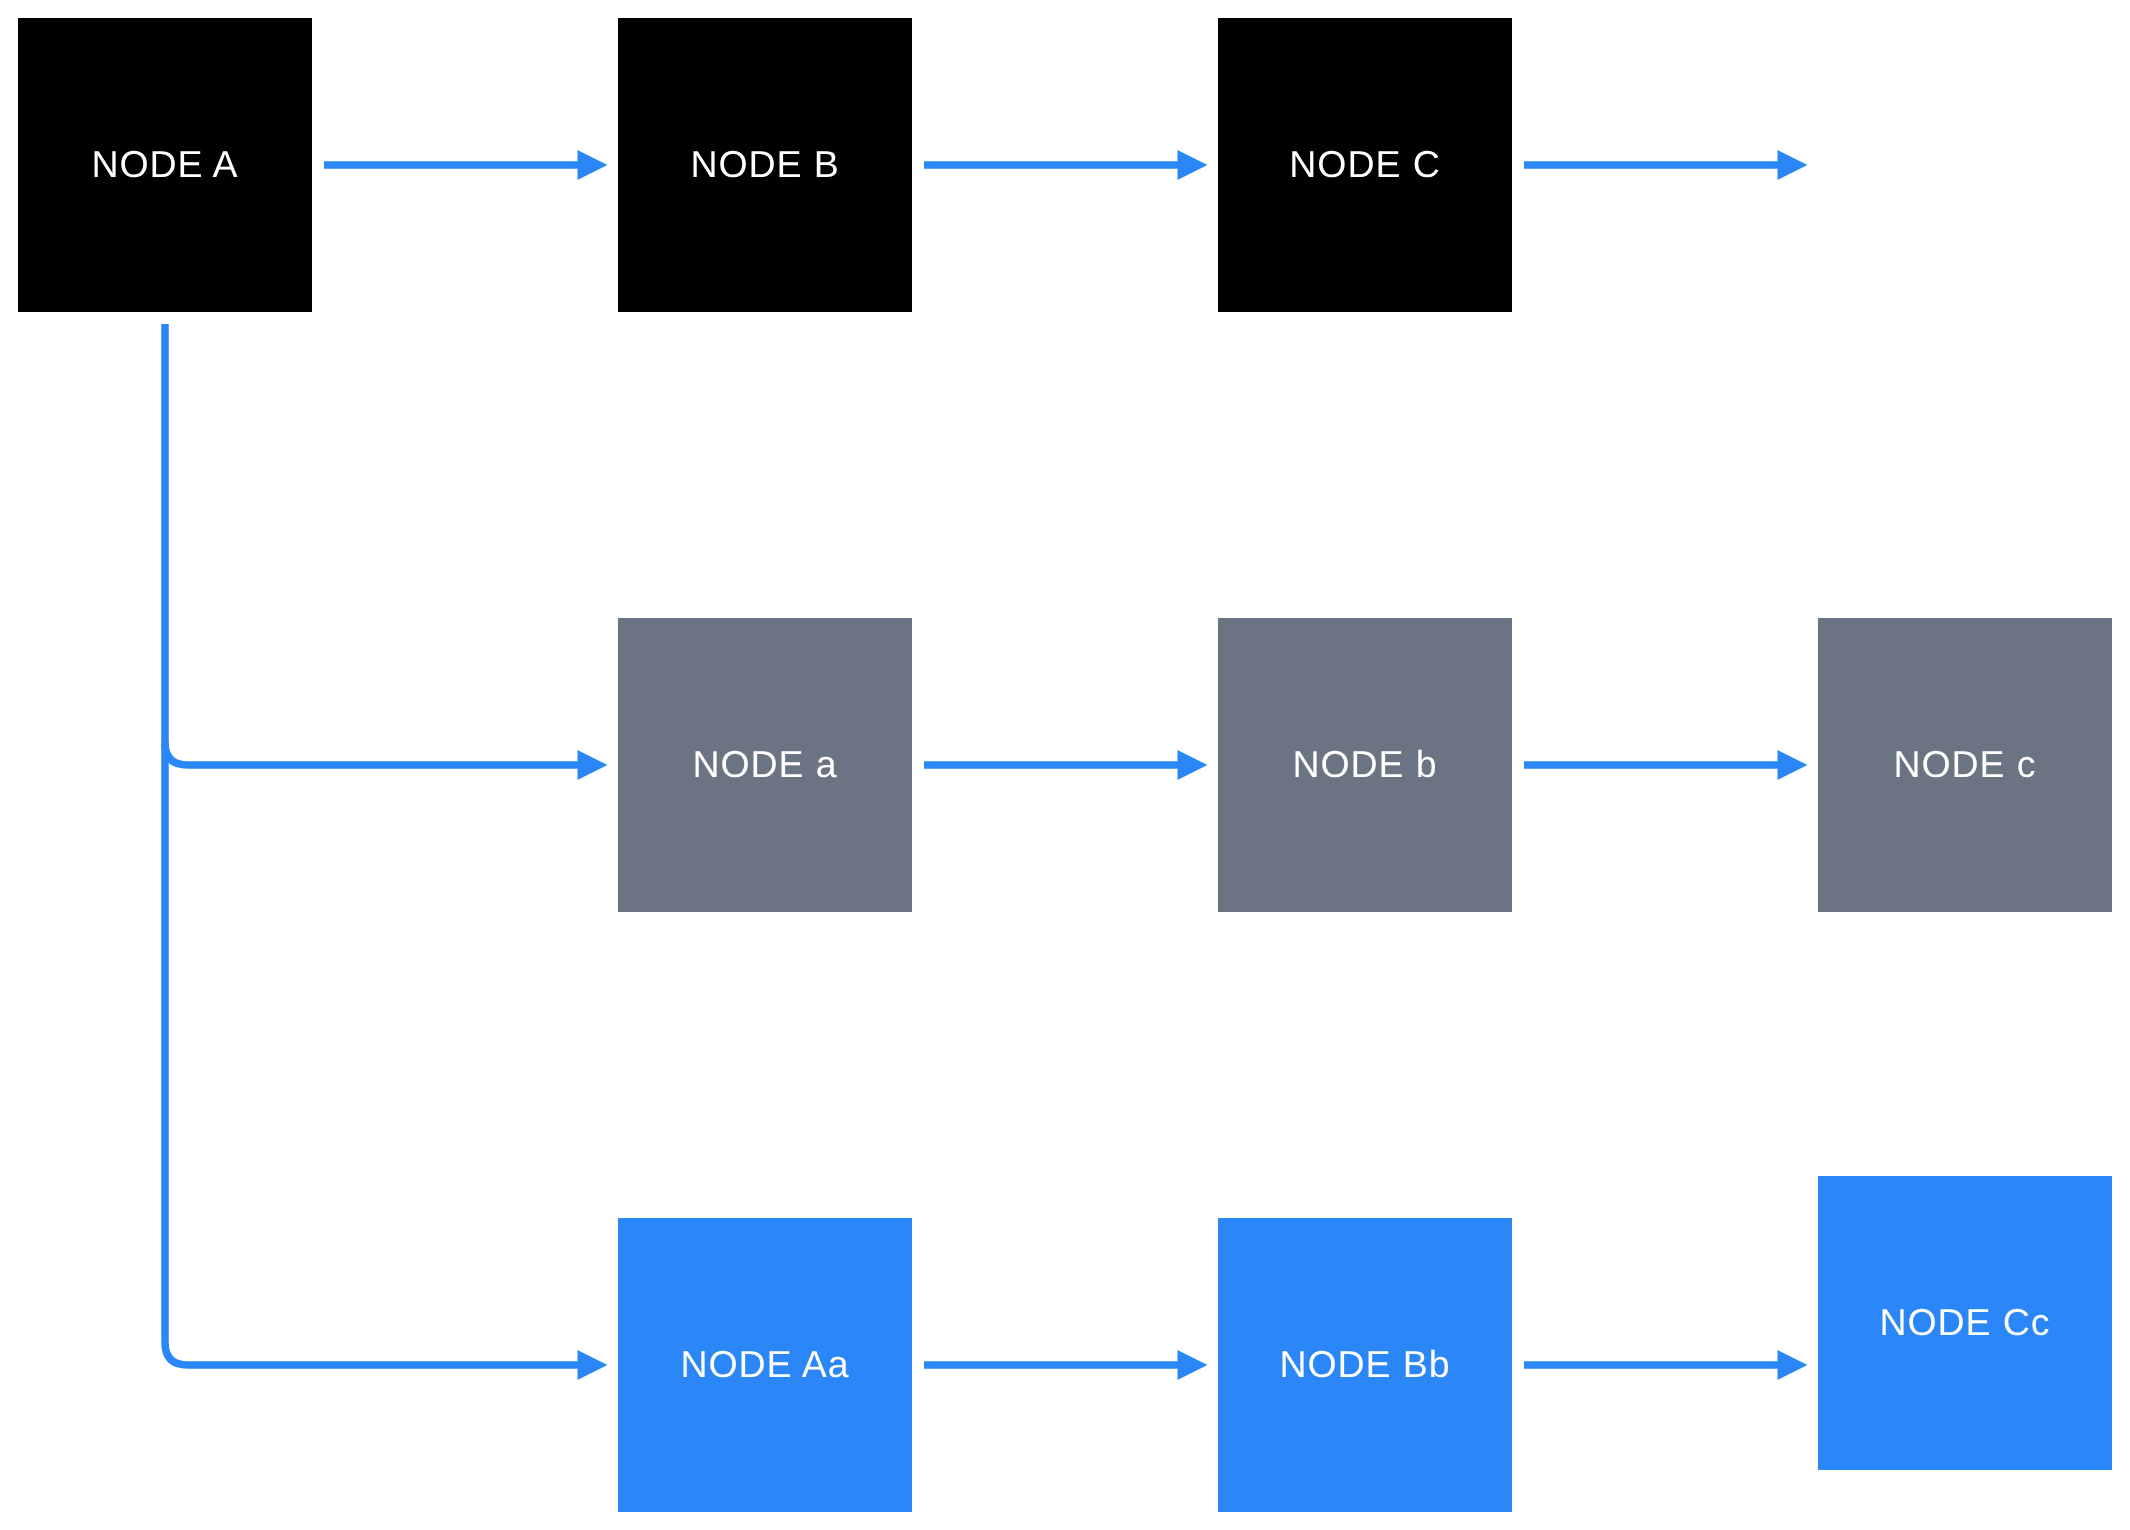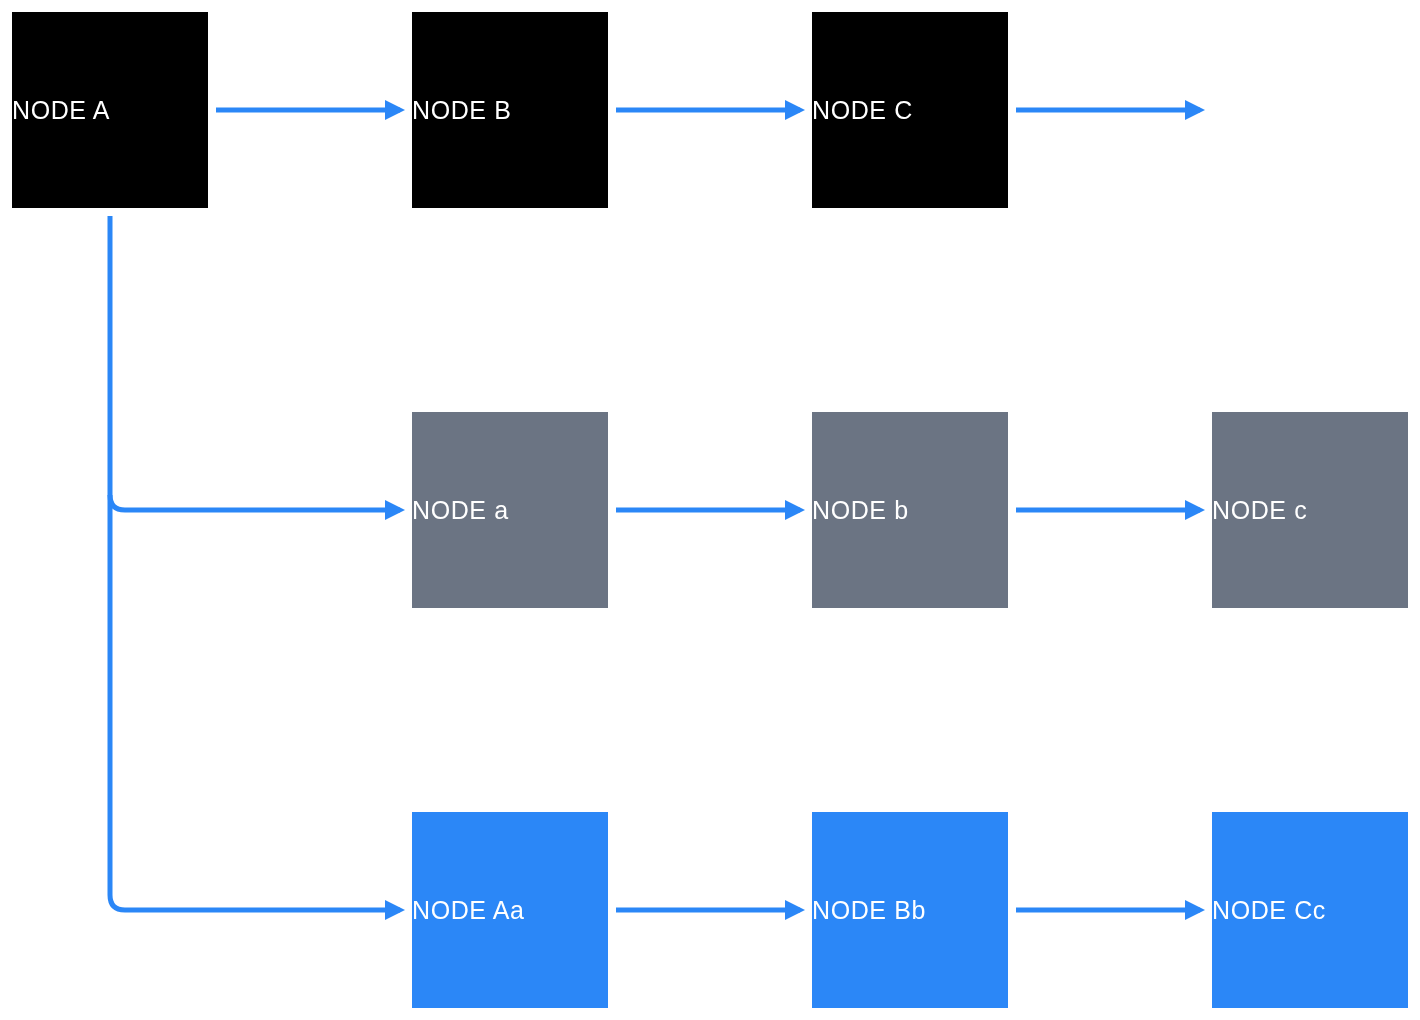--- a/index.html
+++ b/index.html
@@ -30,21 +30,21 @@
     stroke: var(--arrow);
     stroke-width: 5;
     fill: none;
   }
   .arrowhead-shape { fill: var(--arrow); }
   .node {
     position: absolute;
     width: 196px; height: 196px;
     display: flex;
     align-items: center;
-    justify-content: flex-start;
+    justify-content: center;
     color: var(--label);
     font-size: 25px;
     font-weight: 500;
     letter-spacing: 0.6px;
     white-space: nowrap;
   }
   .node.black { background: var(--black-node); }
   .node.gray  { background: var(--gray-node); }
   .node.blue  { background: var(--blue-node); }
 </style>
@@ -94,17 +94,17 @@
   <div class="node gray" style="left:1212px; top:412px">
     <span>NODE c</span>
   </div>
 
   <div class="node blue" style="left:812px; top:812px">
     <span>NODE Bb</span>
   </div>
   <div class="node blue" style="left:412px; top:812px">
     <span>NODE Aa</span>
   </div>
-  <div class="node blue" style="left:1212px; top:812px">
+  <div class="node blue" style="left:1212px; top:784px">
     <span>NODE Cc</span>
   </div>
 
 </div>
 
 </body></html>

